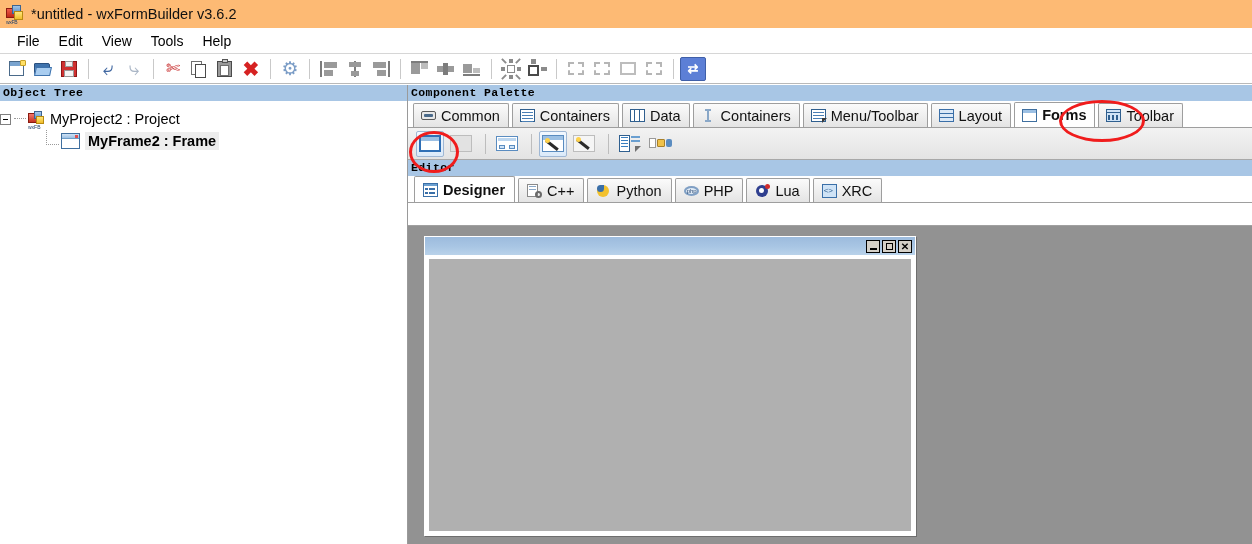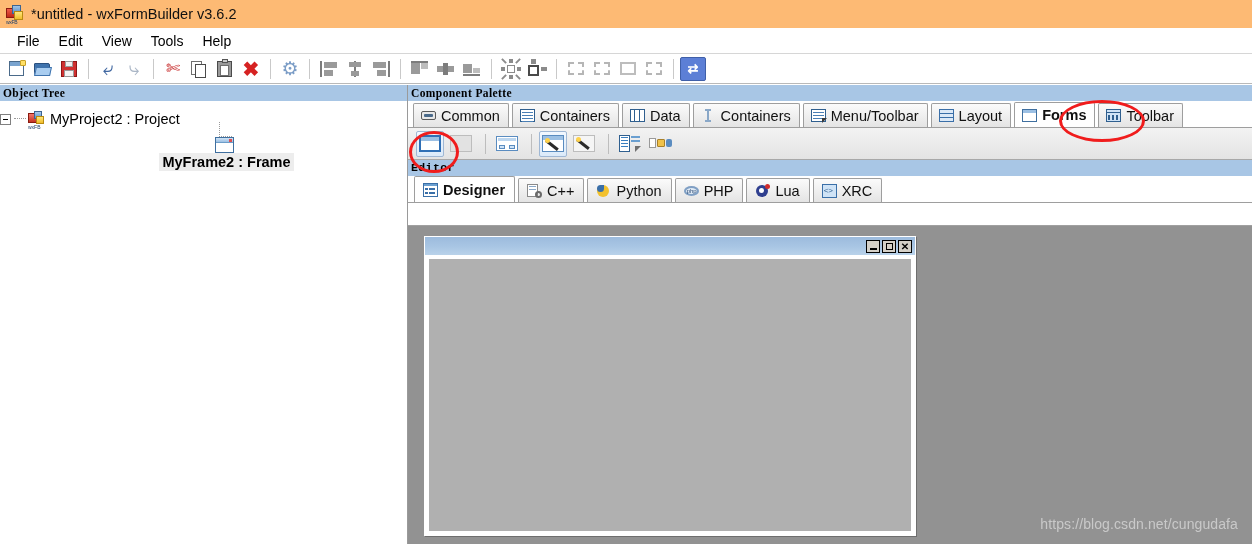--- a/index.html
+++ b/index.html
@@ -190,21 +190,21 @@
   .left-pane {
     width: 408px;
     background: #ffffff;
     border-right: 1px solid #9a9a9a;
     box-sizing: border-box;
     position: relative;
   }
   .pane-caption {
     height: 16px;
     background: #a8c6e5;
-    font-family: Liberation Serif, serif;
+    font-family: Liberation Mono, monospace;
     font-size: 11.5px;
     font-weight: bold;
     color: #000000;
     letter-spacing: 0.4px;
     padding-left: 3px;
     box-sizing: border-box;
     line-height: 16px;
     white-space: nowrap;
     overflow: hidden;
   }
@@ -212,21 +212,21 @@
     padding-top: 7px;
     font-size: 14px;
   }
   .tree-row {
     display: flex;
     align-items: center;
     height: 22px;
     white-space: nowrap;
   }
   .tree-row.lvl0 { }
-  .tree-row.lvl1 { padding-left: 46px; flex-direction: column; }
+  .tree-row.lvl1 { padding-left: 46px; }
   .expander {
     width: 11px; height: 11px;
     border: 1px solid #808080;
     background: #ffffff;
     box-sizing: border-box;
     position: relative;
     margin-right: 3px;
     flex: 0 0 auto;
   }
   .expander::before {
@@ -891,20 +891,19 @@
             <div class="win-btn">
               <span class="maxsq"></span>
             </div>
             <div class="win-btn">✕</div>
           </div>
           <div class="form-client"></div>
         </div>
 
       </div>
 
-      <div class="watermark">https://blog.csdn.net/cungudafa</div>
     </div>
 
   </div>
 </div>
 
 <div class="annot" id="annot-forms"></div>
 <div class="annot" id="annot-formbtn"></div>
 
 </body></html>

